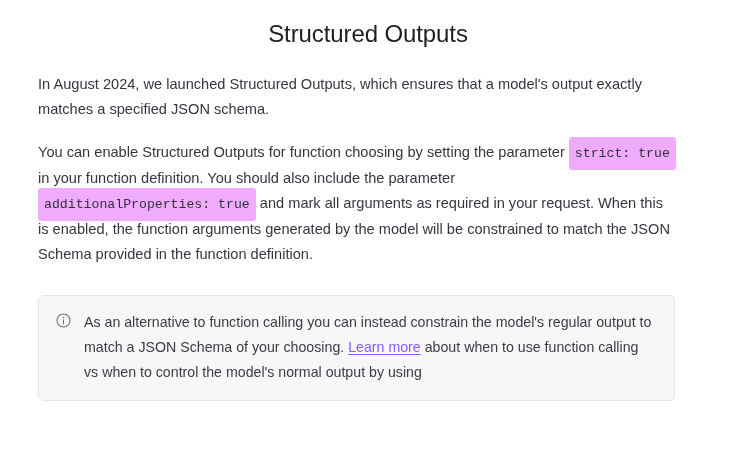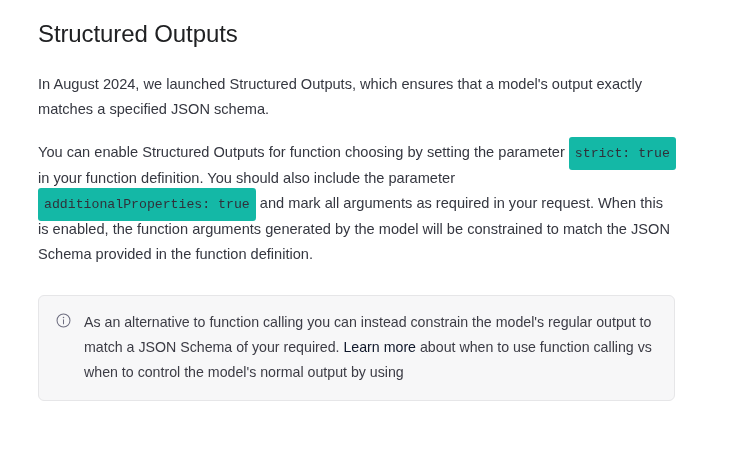--- a/index.html
+++ b/index.html
@@ -20,35 +20,36 @@
     width: 660px;
     box-sizing: content-box;
   }
   .page-title {
     font-size: 24px;
     line-height: 32px;
     font-weight: 500;
     color: #202123;
     margin: 0 0 22px 0;
     letter-spacing: -0.1px;
+    text-align: center;
   }
   .para {
     font-size: 14.6px;
     line-height: 25px;
     color: #353740;
     margin: 0 0 18px 0;
     max-width: 638px;
   }
   .para:last-of-type {
     margin-bottom: 0;
   }
   code.chip {
     font-family: "Liberation Mono", monospace;
     font-size: 13.2px;
-    background: #14b8a6;
+    background: #f0abfc;
     color: #30313a;
     border-radius: 3px;
     padding: 9px 6px;
     white-space: nowrap;
   }
   .callout {
     margin-top: 28px;
     width: 600px;
     background: #f7f7f8;
     border: 1px solid #e6e6e8;
@@ -64,21 +65,22 @@
     margin-top: 3px;
     line-height: 0;
   }
   .callout-body {
     font-size: 14.2px;
     line-height: 25px;
     color: #3c3c45;
     max-width: 580px;
   }
   .learn-more {
-    color: #0f172a;
+    color: #8b5cf6;
+    text-decoration: underline;
     text-underline-offset: 2px;
     cursor: pointer;
   }
 </style>
 </head>
 <body>
 
 <div class="page">
 
   <h1 class="page-title">Structured Outputs</h1>
@@ -96,20 +98,20 @@
 
   <div class="callout">
     <span class="callout-icon">
       <svg width="15" height="15" viewBox="0 0 16 16" fill="none" aria-hidden="true">
         <circle cx="8" cy="8" r="6.9" stroke="#6e6e80" stroke-width="1.1"></circle>
         <circle cx="8" cy="4.9" r="0.78" fill="#6e6e80"></circle>
         <path d="M8 7.1v4.4" stroke="#6e6e80" stroke-width="1.1" stroke-linecap="round"></path>
       </svg>
     </span>
     <div class="callout-body">
-      <span>As an alternative to function calling you can instead constrain the model's regular output to match a JSON Schema of your required.</span>
+      <span>As an alternative to function calling you can instead constrain the model's regular output to match a JSON Schema of your choosing.</span>
       <a class="learn-more">Learn more</a>
       <span>about when to use function calling vs when to control the model's normal output by using</span>
       
     </div>
   </div>
 
 </div>
 
 </body></html>

